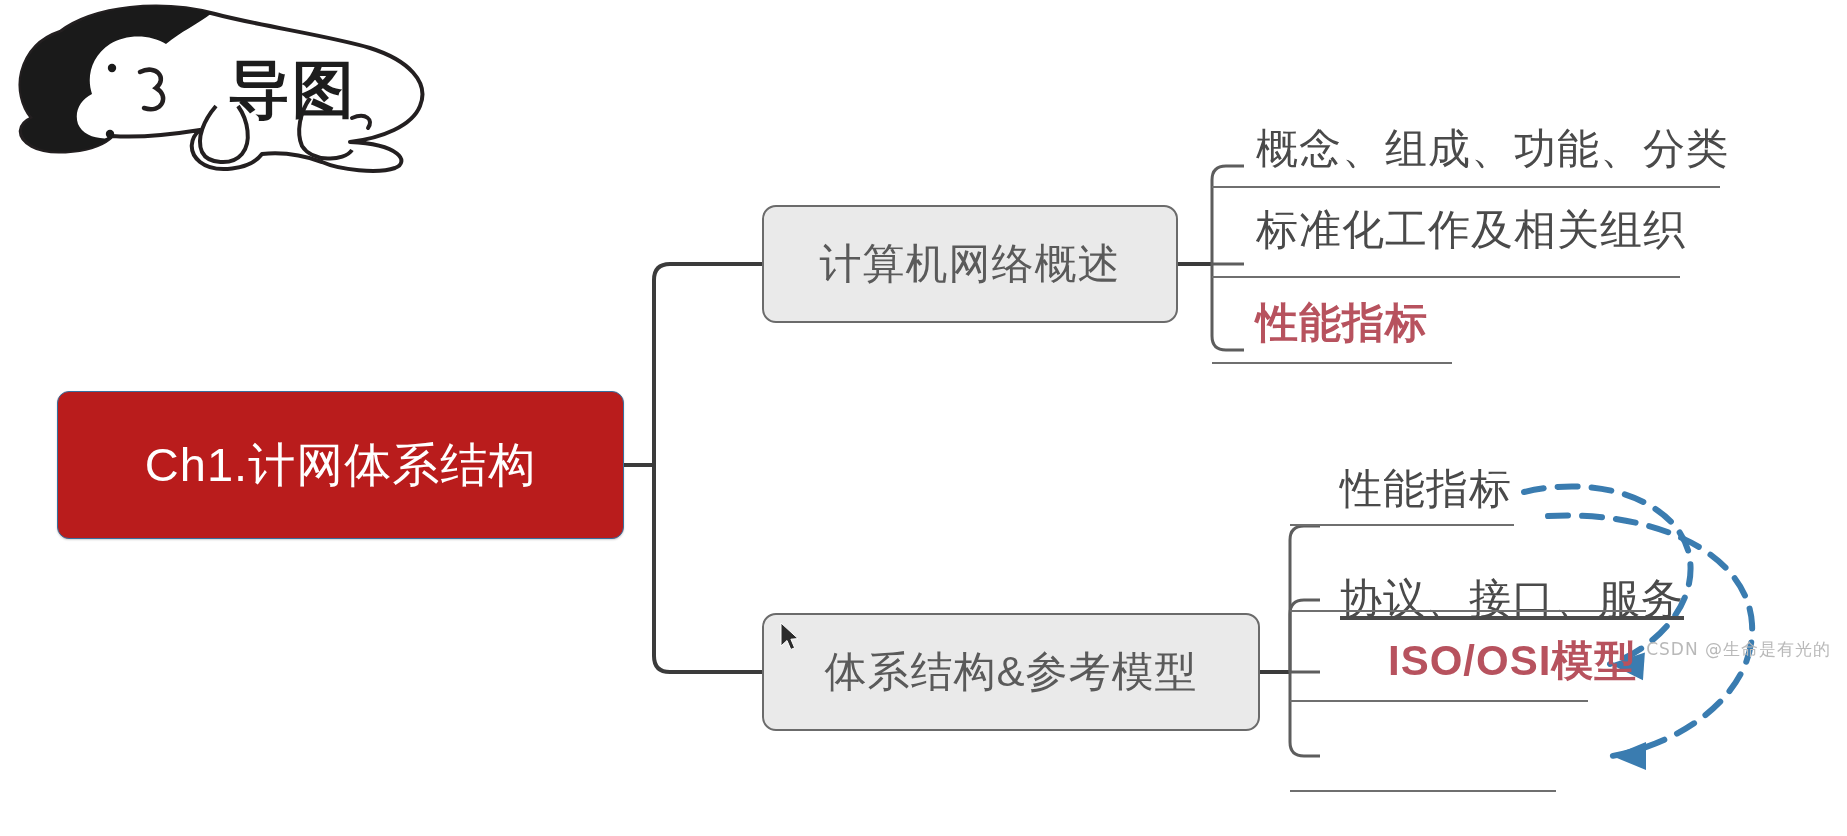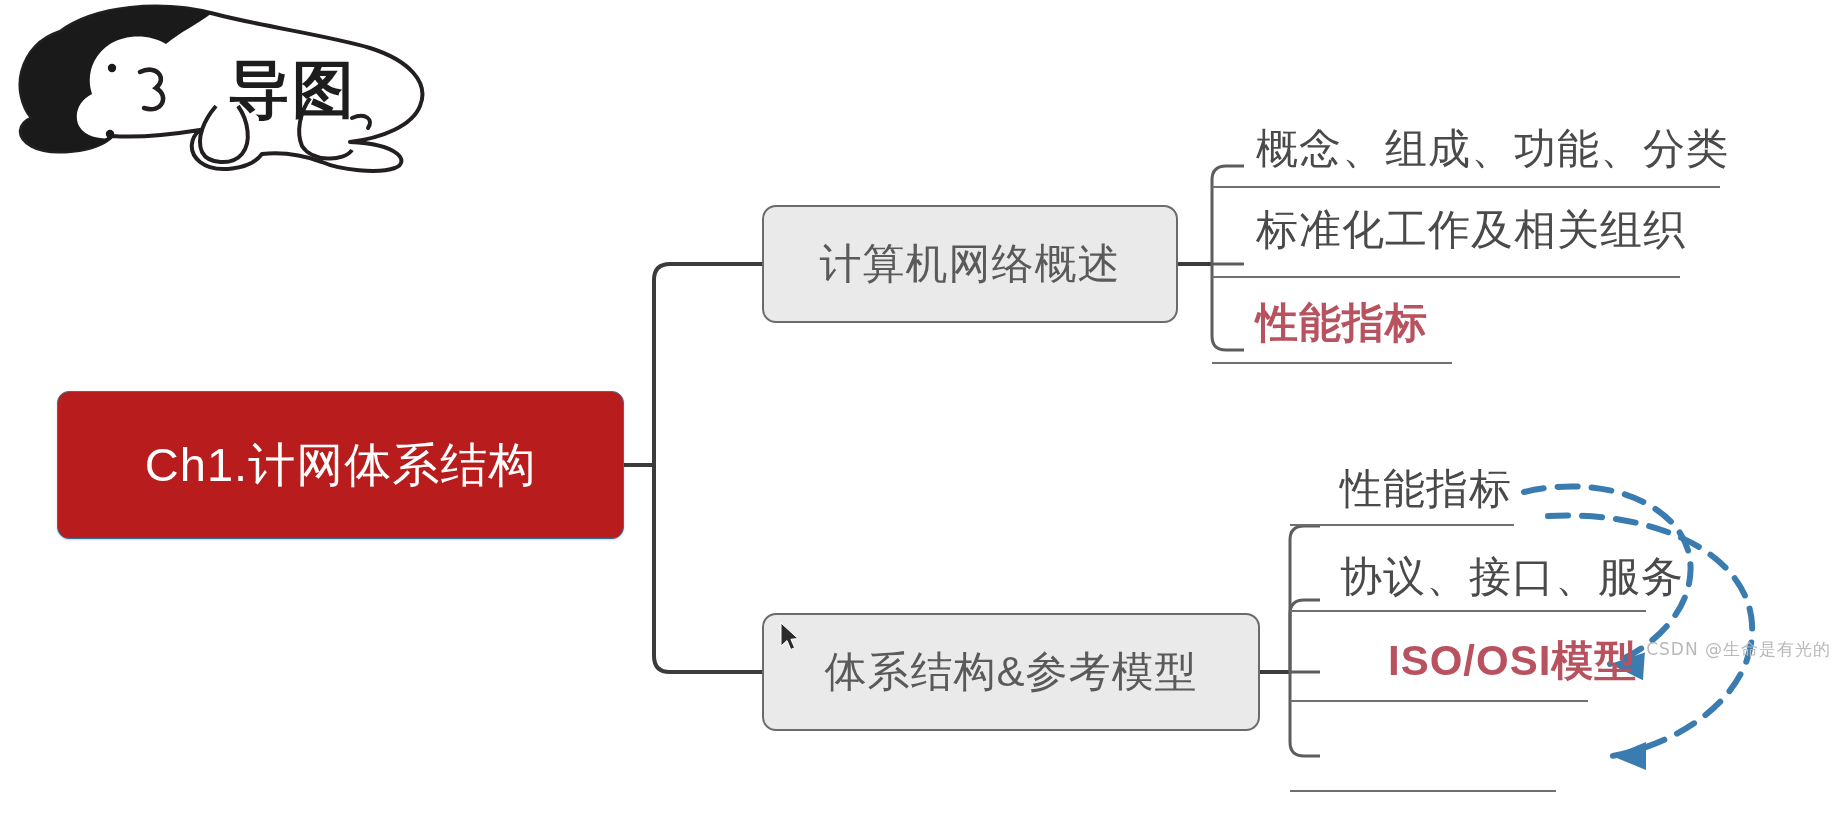--- a/index.html
+++ b/index.html
@@ -171,21 +171,21 @@
   <div class="leaf red" style="left:1256px;top:302px;">性能指标</div>
   <div class="leaf-rule" style="left:1212px;top:362px;width:240px;"></div>
 
   <div class="node branch-node" id="branch-arch">
     <span>体系结构&amp;参考模型</span>
   </div>
 
   <div class="leaf" style="left:1340px;top:468px;">性能指标</div>
   <div class="leaf-rule" style="left:1290px;top:524px;width:224px;"></div>
 
-  <div class="leaf" style="left:1340px;top:556px;">协议、接口、服务</div>
+  <div class="leaf" style="left:1340px;top:578px;text-decoration:underline;">协议、接口、服务</div>
   <div class="leaf-rule" style="left:1290px;top:610px;width:356px;"></div>
 
   <div class="leaf red" style="left:1388px;top:640px;">ISO/OSI模型</div>
   <div class="leaf-rule" style="left:1290px;top:700px;width:298px;"></div>
 
   <div class="leaf-rule" style="left:1290px;top:790px;width:266px;"></div>
 
   <svg id="cursor" viewBox="0 0 22 32" xmlns="http://www.w3.org/2000/svg">
     <path d="M2 1 L2 24 L8 18.5 L11.8 27.5 L15.6 25.8 L11.9 17.2 L19 16.6 Z" fill="#2b2b2b" stroke="#ffffff" stroke-width="1"></path>
   </svg>

